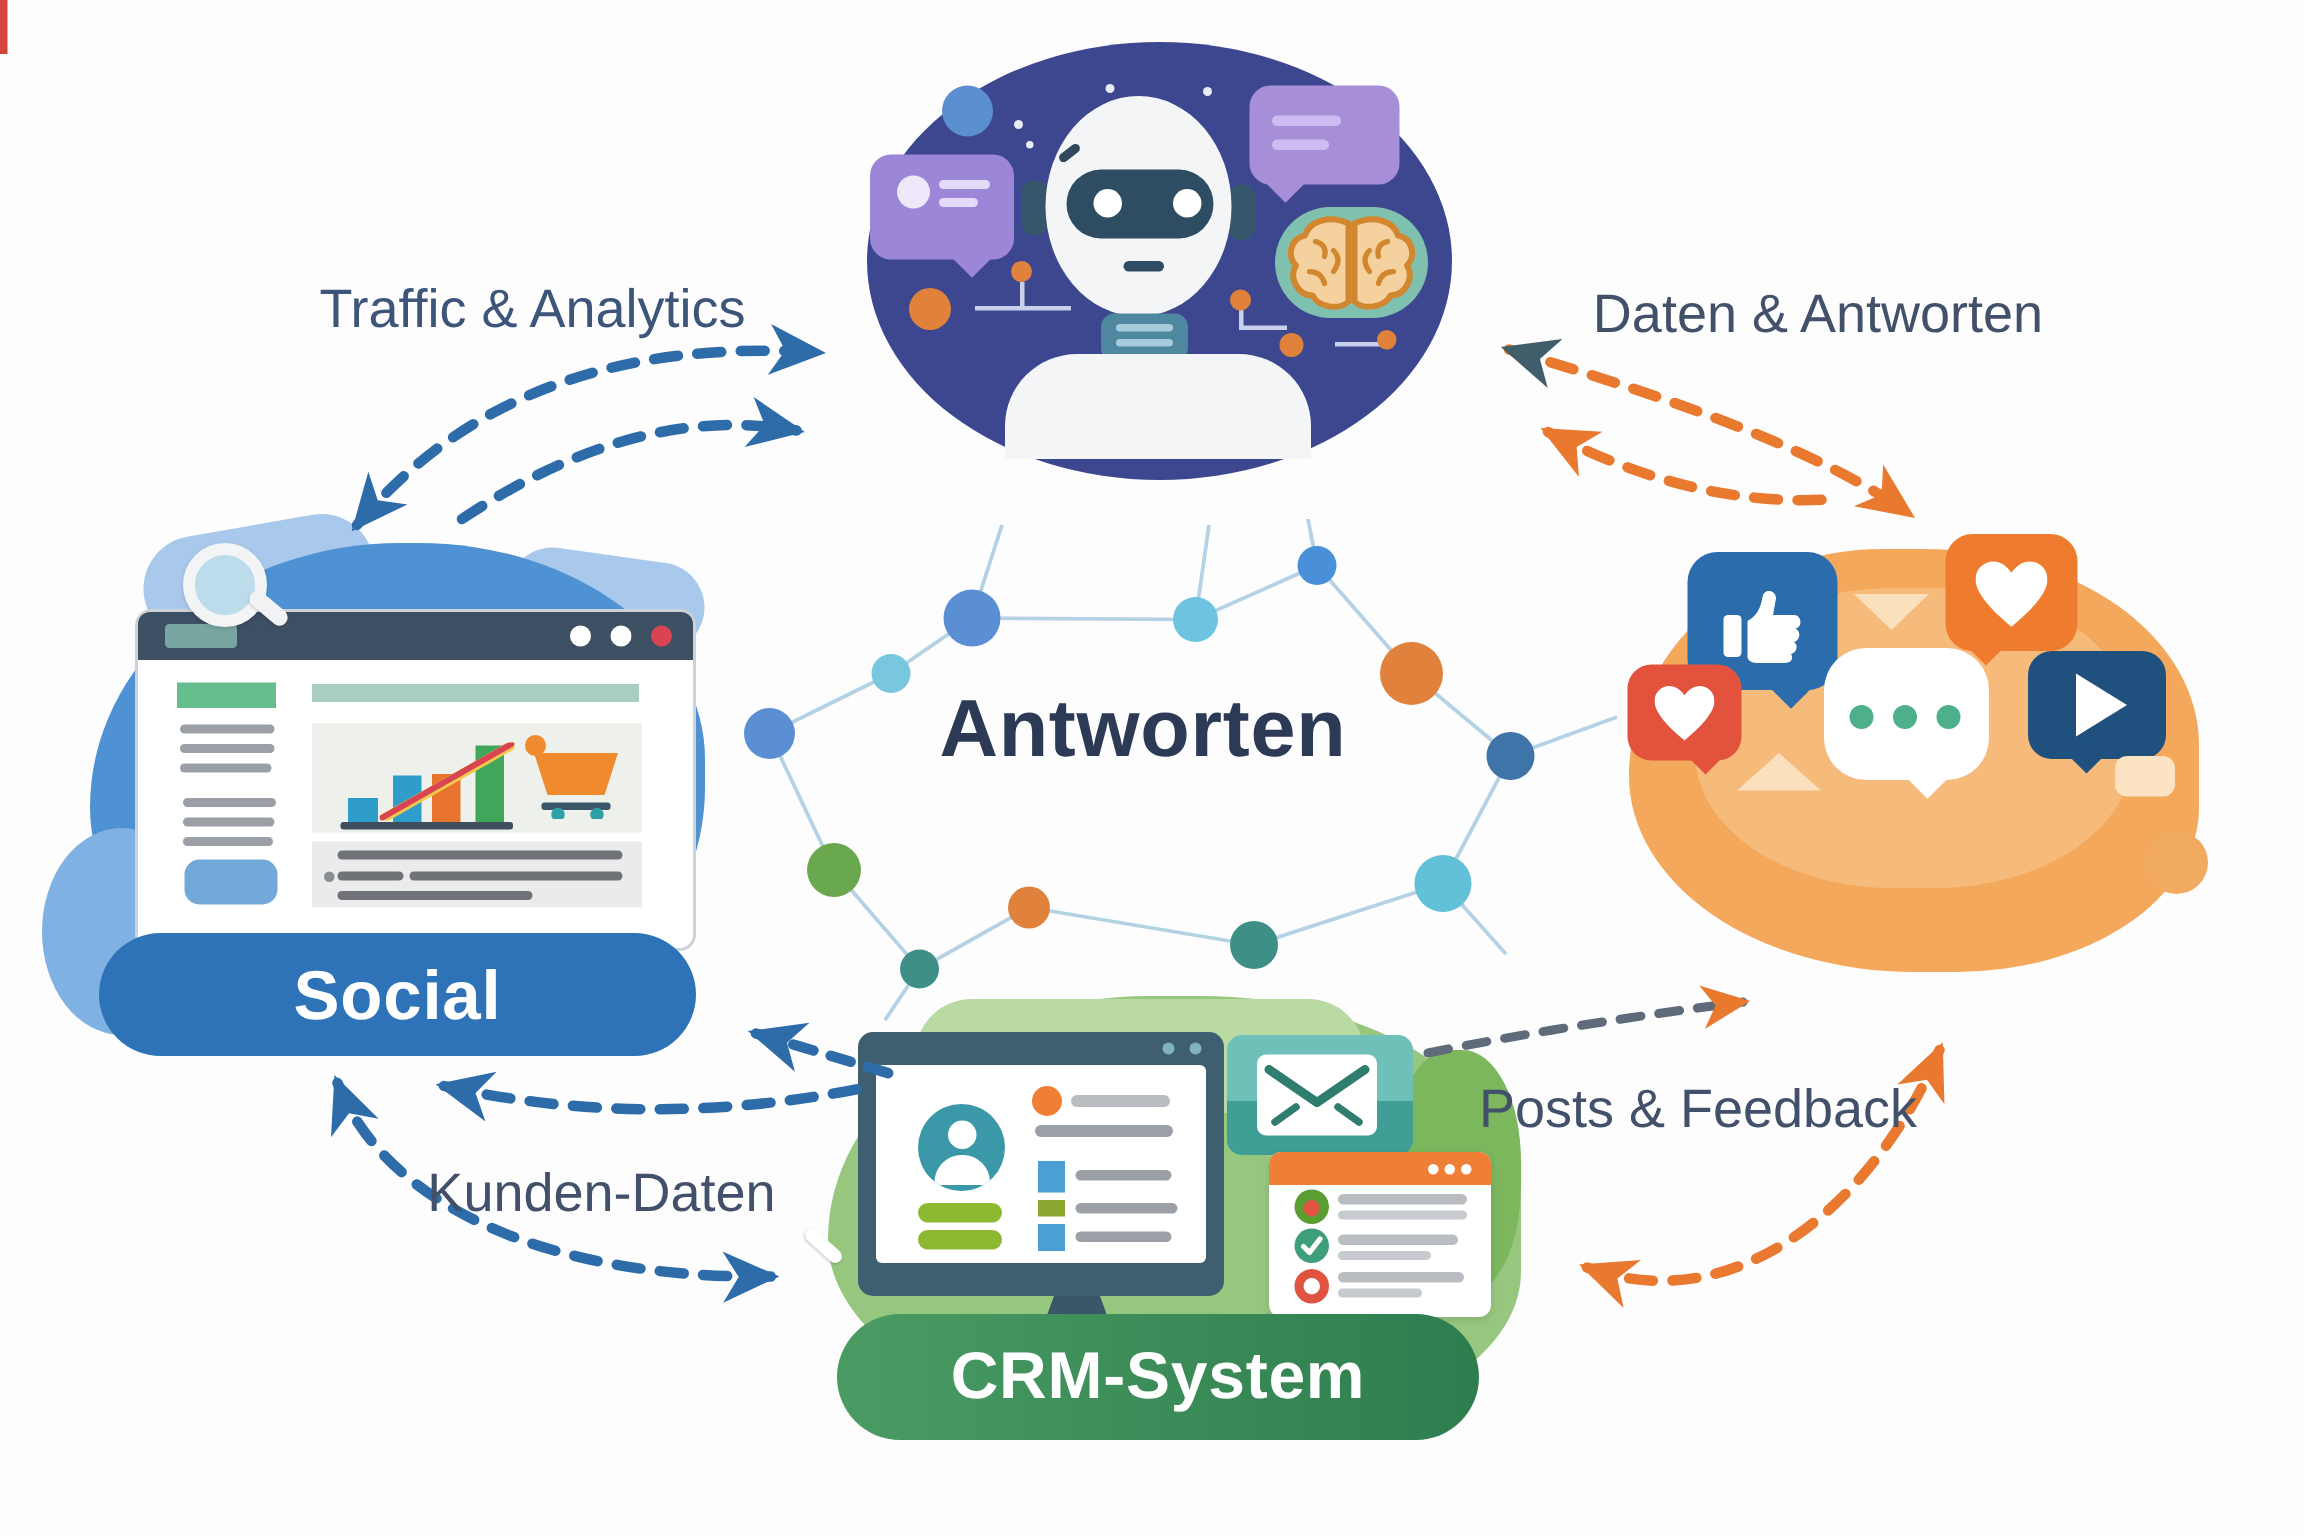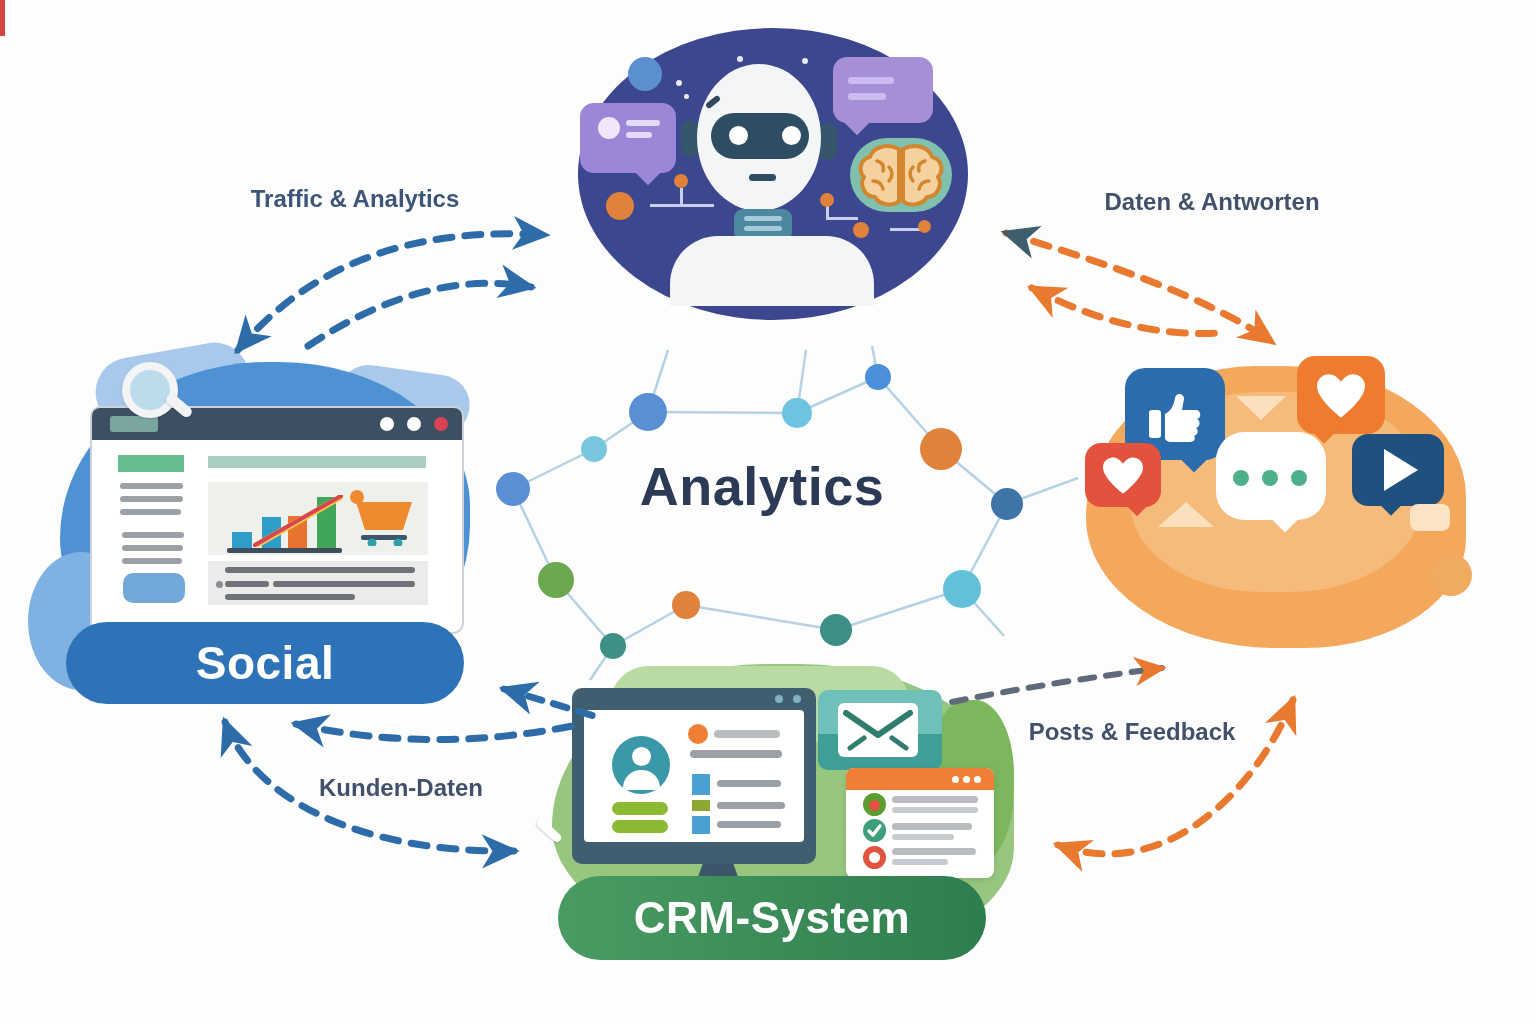--- a/index.html
+++ b/index.html
@@ -1,21 +1,21 @@
 <!DOCTYPE html>
 <html style="--arrow-blue: #2d6ca8; --arrow-orange: #e8792f; --arrow-gray: #5f6b7a; --arrowhead-teal: #3f5d6b; --pill-ki: #5a61c4; --pill-website: #2e73b8; --pill-social-1: #ee7a3e; --pill-social-2: #d8503a; --pill-crm-1: #4a9b63; --pill-crm-2: #2e7d4f; --title-navy: #2c3a55; --label-blue: #3c5578; --label-slate: #42506a;"><head>
 <meta charset="utf-8">
 <style>
   html,body{margin:0;padding:0;background:#fff;}
   .stage{position:relative;width:1536px;height:1024px;background:#fdfdfe;overflow:hidden;
          font-family:"Liberation Sans","DejaVu Sans",sans-serif;}
   .abs{position:absolute;}
   .pill{position:absolute;display:flex;align-items:center;justify-content:center;
         color:#fff;font-weight:800;letter-spacing:.5px;z-index:20;}
-  .edge-label{position:absolute;transform:translateX(-50%);font-size:24px;font-weight:700;
+  .edge-label{position:absolute;transform:translateX(-50%);font-size:36px;font-weight:400;
               white-space:nowrap;z-index:60;text-align:center;}
   .lbl-blue{color:var(--label-blue,#3c5578);}
   .lbl-slate{color:var(--label-slate,#42506a);}
   .title{position:absolute;left:762px;top:458px;transform:translateX(-50%);text-align:center;
          color:var(--title-navy,#2c3a55);font-size:54px;font-weight:800;line-height:57px;z-index:15;
          letter-spacing:.5px;}
   .dotline{position:absolute;border-radius:4px;background:#9aa0a6;}
   .tail{position:absolute;transform:rotate(45deg);}
   svg.layer{position:absolute;left:0;top:0;z-index:50;pointer-events:none;}
   svg.netlayer{position:absolute;left:0;top:0;z-index:2;pointer-events:none;}
@@ -56,21 +56,21 @@
     <circle cx="513" cy="489" r="17" fill="#5b8fd3"></circle>
     <circle cx="1007" cy="504" r="16" fill="#3e74a8"></circle>
     <circle cx="556" cy="580" r="18" fill="#6aa84f"></circle>
     <circle cx="686" cy="605" r="14" fill="#e0813c"></circle>
     <circle cx="613" cy="646" r="13" fill="#3e8f86"></circle>
     <circle cx="836" cy="630" r="16" fill="#3e8f86"></circle>
     <circle cx="962" cy="589" r="19" fill="#62c1d8"></circle>
   </svg>
 
   <div class="title">
-    <div>Analytics</div>
+    <div>Antworten</div>
   </div>
 
   <div class="abs" style="left:0;top:0;z-index:10;">
     <div class="abs" style="left:578px;top:28px;width:390px;height:292px;border-radius:50%;background:#3c478f;"></div>
 
     <div class="abs" style="left:676px;top:80px;width:6px;height:6px;border-radius:50%;background:#e8ebf5;"></div>
     <div class="abs" style="left:684px;top:94px;width:5px;height:5px;border-radius:50%;background:#e8ebf5;"></div>
     <div class="abs" style="left:737px;top:56px;width:6px;height:6px;border-radius:50%;background:#e8ebf5;"></div>
     <div class="abs" style="left:802px;top:58px;width:6px;height:6px;border-radius:50%;background:#e8ebf5;"></div>
     <div class="abs" style="left:873px;top:66px;width:5px;height:5px;border-radius:50%;background:#e8ebf5;"></div>

